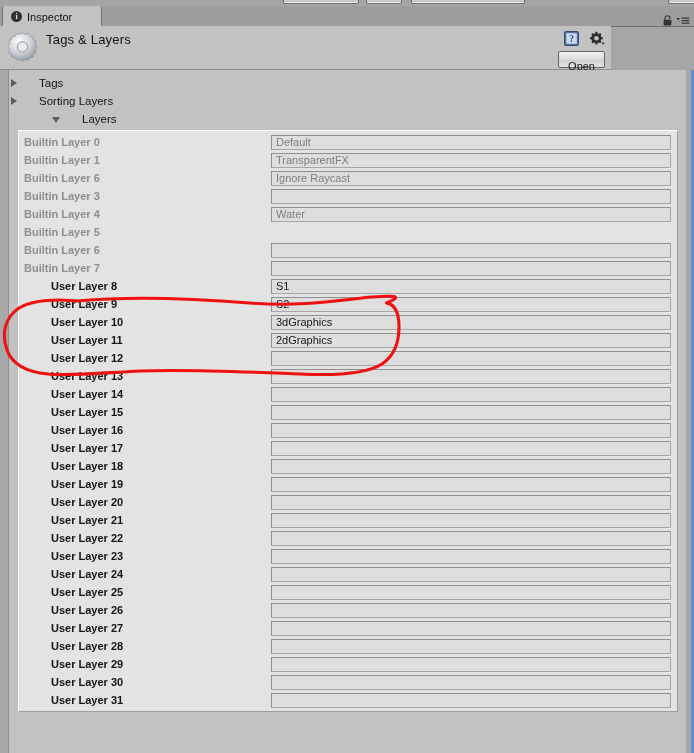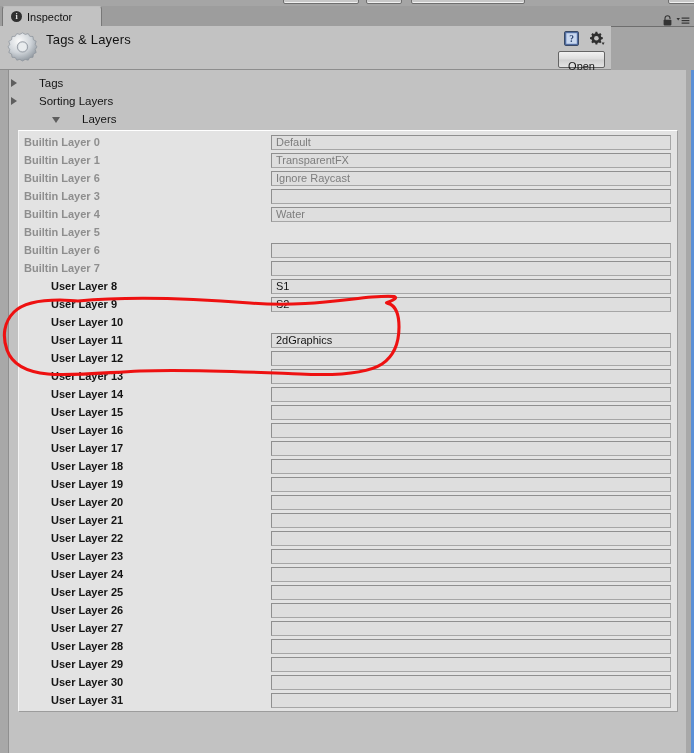--- a/index.html
+++ b/index.html
@@ -395,20 +395,21 @@
       <div class="layer-row">
         <div class="layer-label user">User Layer 8</div>
         <div class="layer-field">S1</div>
       </div>
       <div class="layer-row">
         <div class="layer-label user">User Layer 9</div>
         <div class="layer-field">S2</div>
       </div>
       <div class="layer-row">
         <div class="layer-label user">User Layer 10</div>
+        <div class="layer-field">3dGraphics</div>
       </div>
       <div class="layer-row">
         <div class="layer-label user">User Layer 11</div>
         <div class="layer-field">2dGraphics</div>
       </div>
       <div class="layer-row">
         <div class="layer-label user">User Layer 12</div>
         <div class="layer-field"></div>
       </div>
       <div class="layer-row">

